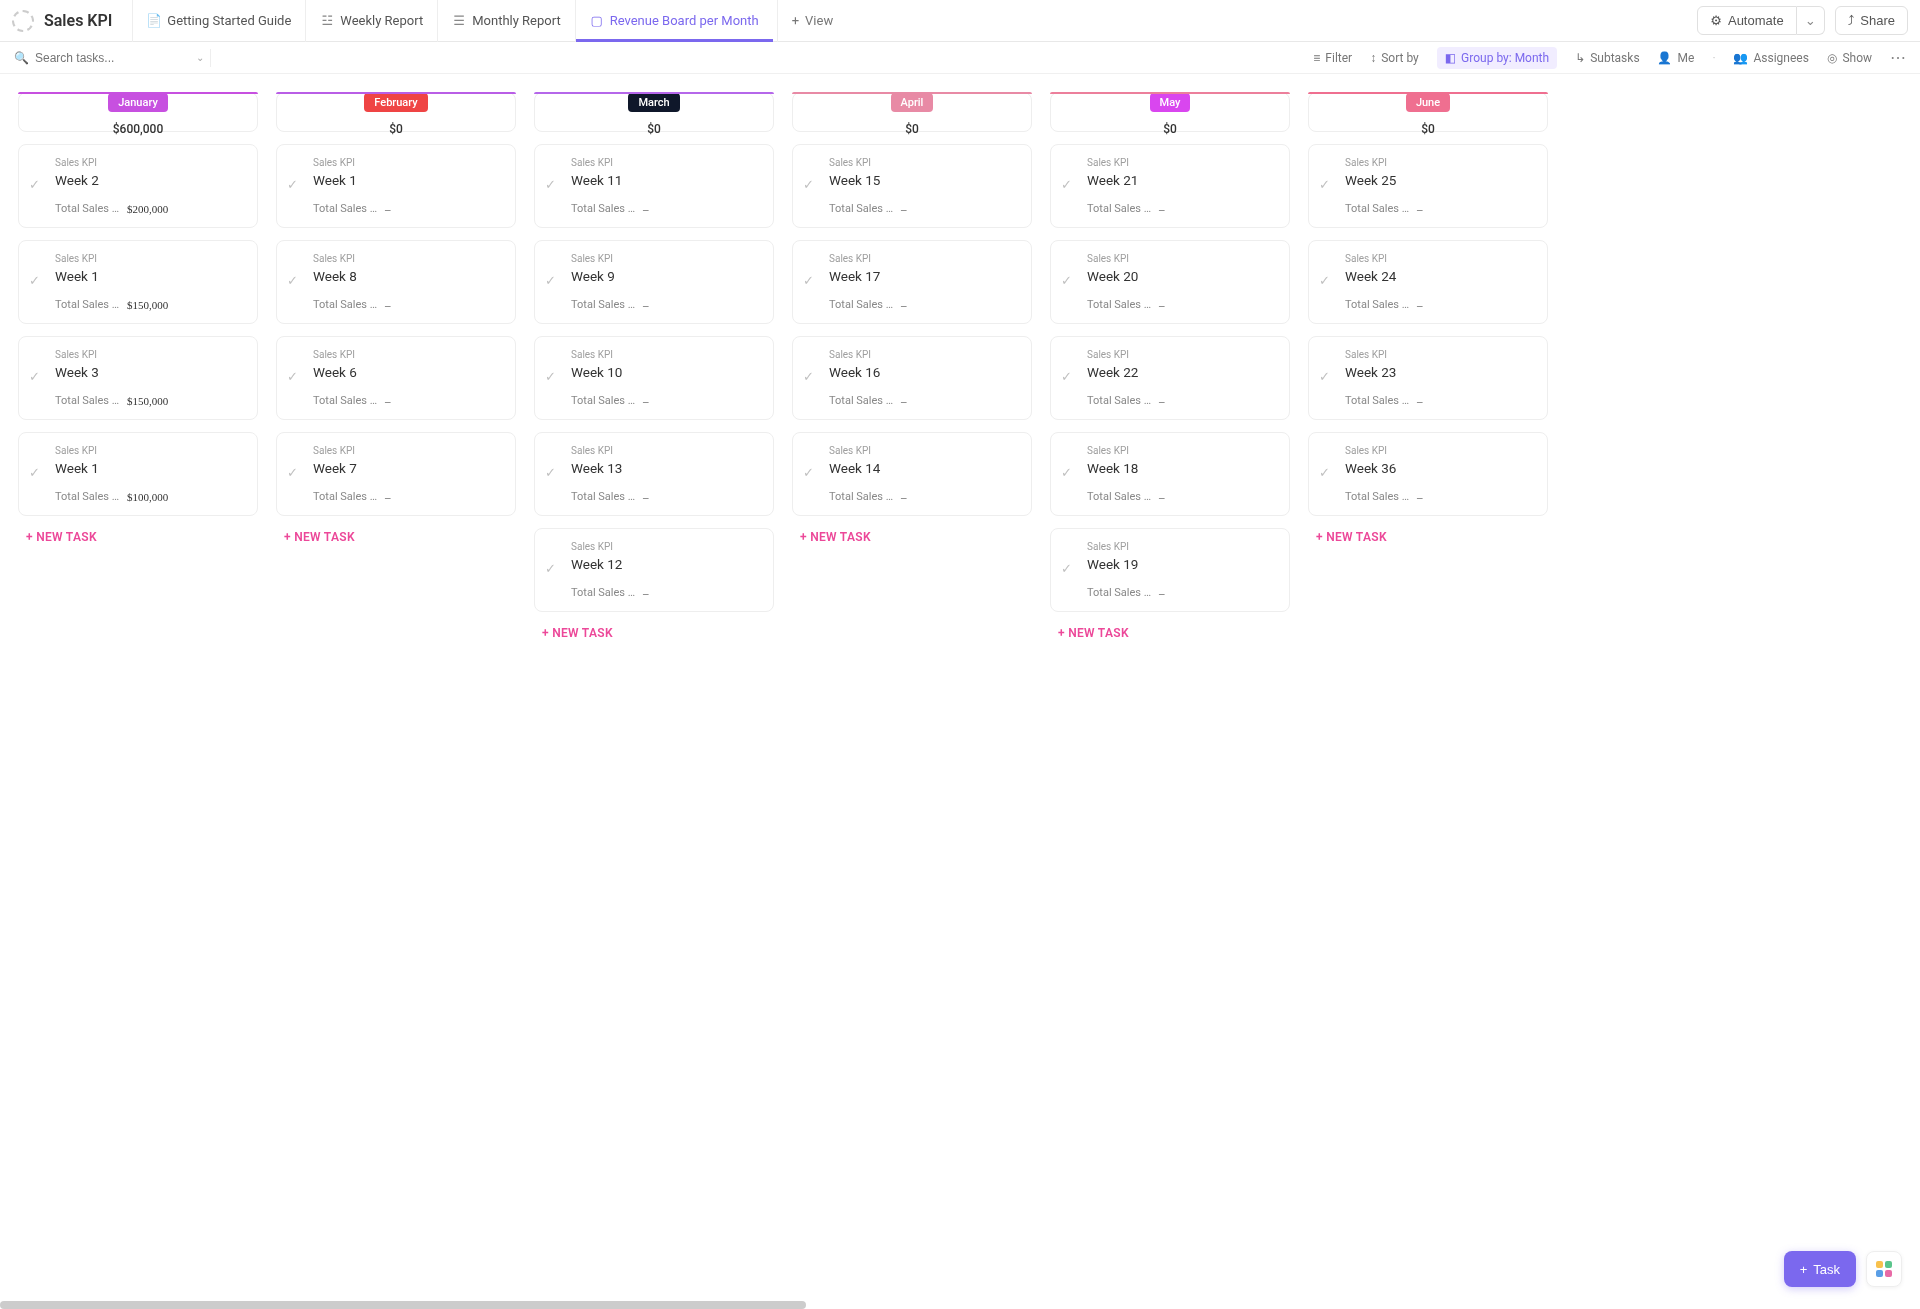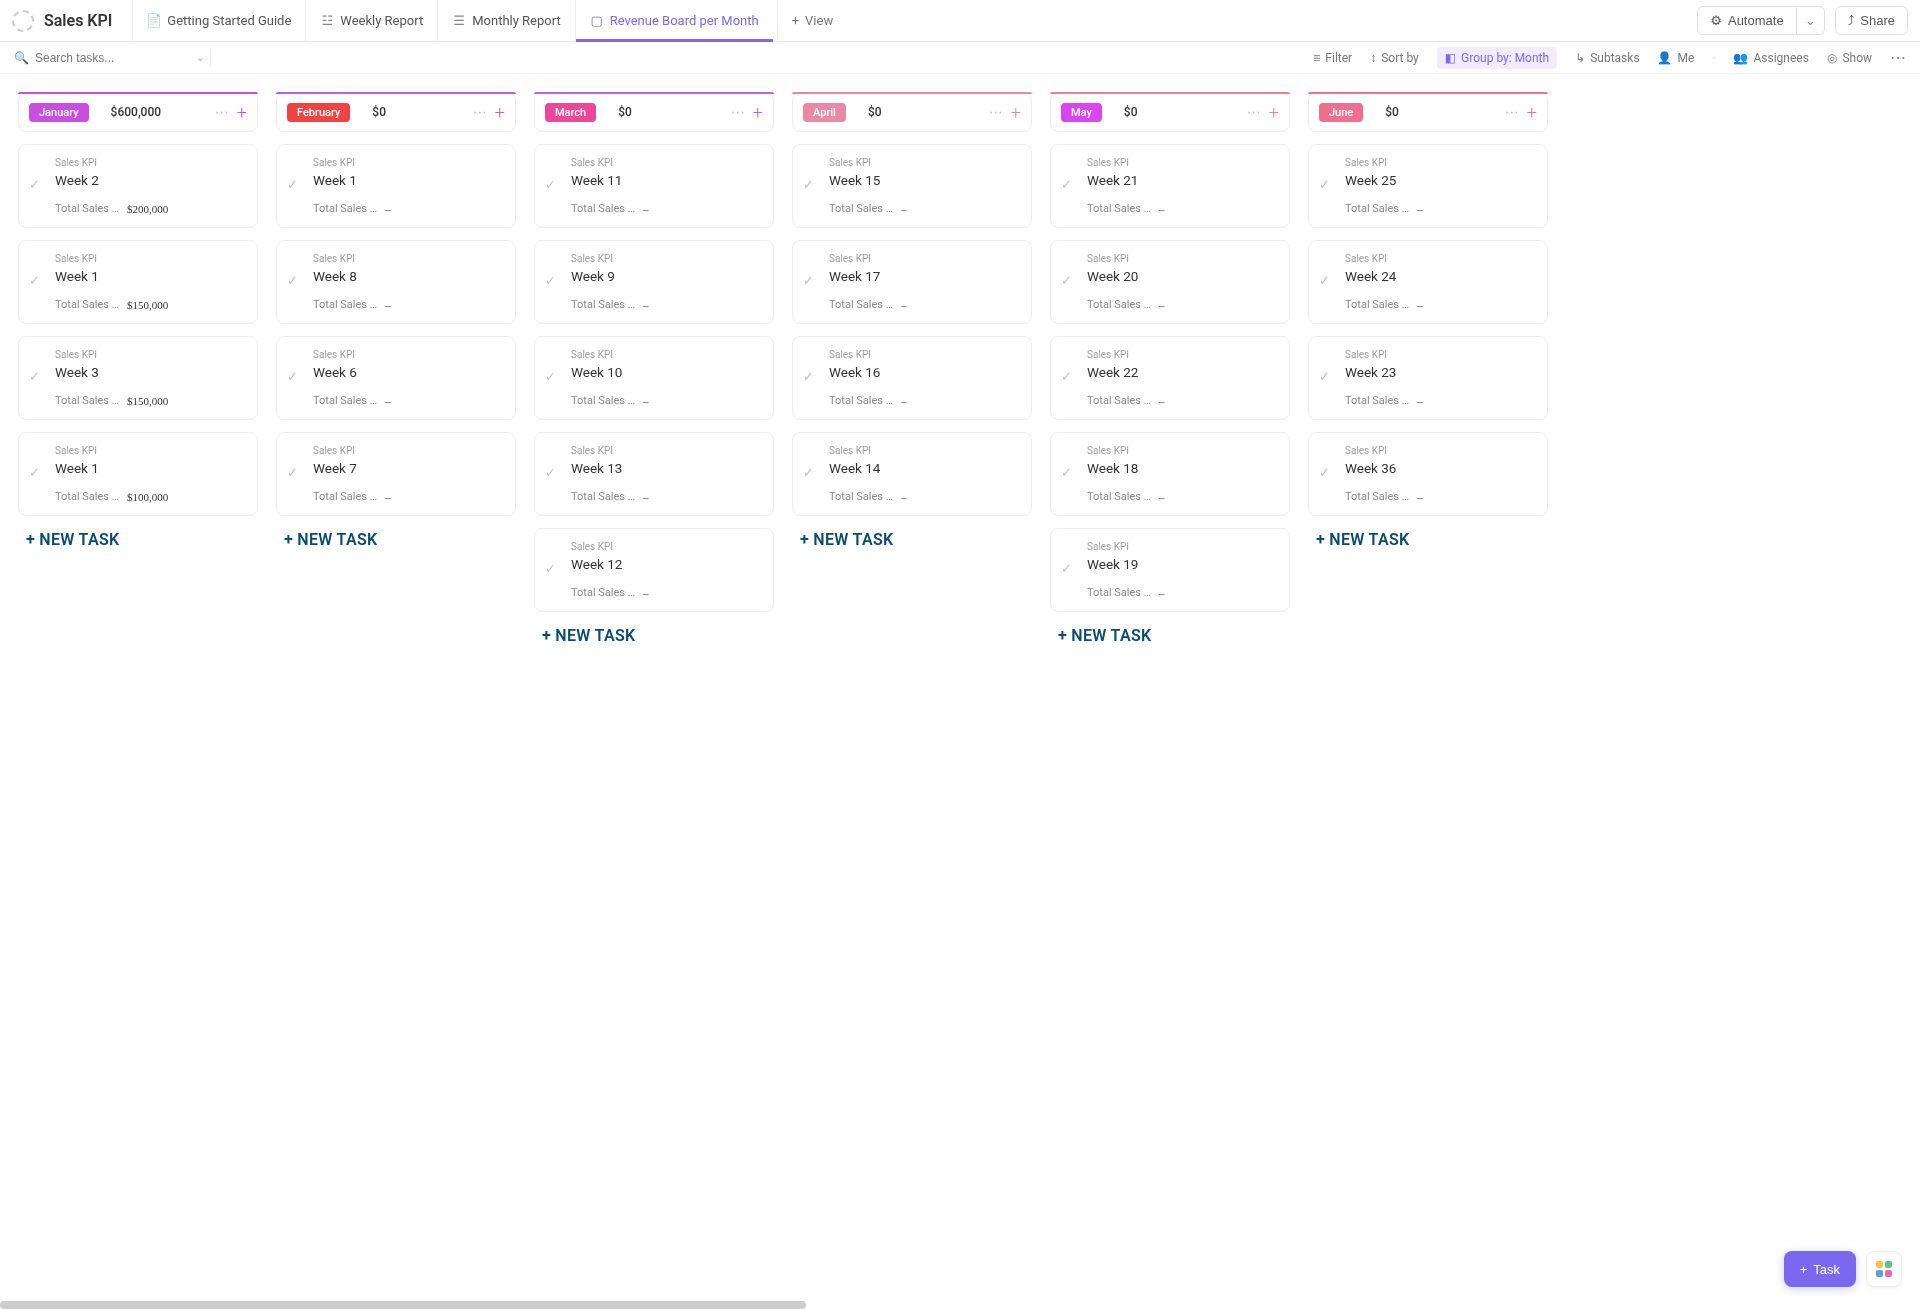--- a/index.html
+++ b/index.html
@@ -30,37 +30,37 @@
 .toolbar-right { margin-left:auto; display:flex; align-items:center; gap:18px; }
 .tool-item { display:flex; align-items:center; gap:5px; cursor:pointer; }
 .tool-item.active { background:#f1edff; color:#7b68ee; padding:4px 8px; border-radius:4px; }
 .tool-dot { color:#ccc; }
 .tool-more { font-size:16px; color:#888; cursor:pointer; }
 
 
 .board-wrap { overflow-x:auto; padding:18px 0 8px 18px; height:calc(100vh - 74px); }
 .board { display:flex; gap:18px; min-width:max-content; }
 .column { width:240px; flex-shrink:0; }
-.col-head { height:40px; border:1px solid #eee; background:#fff; border-radius:8px; display:flex; align-items:center; padding:0 10px; gap:22px; position:relative; }
+.col-head { height:40px; border:1px solid #eee; background:#fff; border-radius:8px; display:flex; align-items:center; padding:0 10px; gap:10px; position:relative;flex-direction:column; }
 .col-head::before { content:""; position:absolute; top:-1px; left:-1px; right:-1px; height:2px; border-radius:8px 8px 0 0; }
 .col-pill { font-size:11px; font-weight:500; color:#fff; padding:3px 10px; border-radius:4px; }
 .col-amount { font-size:12px; font-weight:500; color:#333; }
 .col-head-right { margin-left:auto; display:flex; align-items:center; gap:8px; }
 .col-more { color:#c0c0c0; font-size:14px; cursor:pointer; }
 .col-plus { font-size:18px; font-weight:300; cursor:pointer; }
 
 .card { border:1px solid #eee; border-radius:8px; background:#fff; margin-top:12px; padding:12px 12px 12px 36px; position:relative; }
 .card-check { position:absolute; left:10px; top:32px; color:#c0c0c0; font-size:13px; }
 .card-list { font-size:10px; color:#9e9e9e; margin-bottom:4px; }
 .card-title { font-size:13.5px; color:#333; margin-bottom:14px; }
 .card-field { display:flex; align-items:center; gap:8px; font-size:11px; }
 .card-field-label { color:#888; white-space:nowrap; overflow:hidden; text-overflow:ellipsis; max-width:72px; }
 .card-field-val { color:#333; font-weight:400;font-family:Liberation Serif, serif; }
 
-.new-task { color:#0c4a6e; font-size:16px; font-weight:600; letter-spacing:.3px; padding:14px 8px; cursor:pointer; }
+.new-task { color:#ec4899; font-size:12px; font-weight:600; letter-spacing:.3px; padding:14px 8px; cursor:pointer; }
 
 
 .hscroll { position:fixed; bottom:0; left:0; width:42%; height:8px; background:#ccc; border-radius:4px; }
 
 
 .fab-wrap { position:fixed; bottom:22px; right:18px; display:flex; gap:10px; }
 .fab-task { display:flex; align-items:center; gap:6px; background:#7b68ee; color:#fff; border:none; border-radius:8px; padding:9px 16px; font-size:13px; font-weight:500; cursor:pointer; box-shadow:0 2px 8px rgba(123,104,238,.35); }
 .fab-apps { width:36px; height:36px; border:1px solid #eee; border-radius:8px; background:#fff; display:flex; align-items:center; justify-content:center; cursor:pointer; box-shadow:0 1px 4px rgba(0,0,0,.06); }
 .apps-icon { width:16px; height:16px; display:grid; grid-template-columns:1fr 1fr; gap:2px; }
 .apps-icon span { border-radius:2px; }
@@ -248,21 +248,21 @@
           <div class="card-title">Week 7</div>
           <div class="card-field">
             <span class="card-field-label">Total Sales …</span>
             <span class="card-field-val">–</span>
           </div>
         </div>
         <div class="new-task">+ NEW TASK</div>
       </div>
       <div class="column">
         <div class="col-head" style="--ac: #b567ea;">
-          <span class="col-pill" style="background:#ec4899">March</span>
+          <span class="col-pill" style="background:#0f172a">March</span>
           <span class="col-amount">$0</span>
           <span class="col-head-right">
             <span class="col-more">⋯</span>
             <span class="col-plus" style="color:#b567ea">+</span>
           </span>
           <span style="position:absolute;top:-1px;left:-1px;right:-1px;height:2px;border-radius:8px 8px 0 0;background:#b567ea"></span>
         </div>
         <div class="card">
           <span class="card-check">✓</span>
           <div class="card-list">Sales KPI</div>

